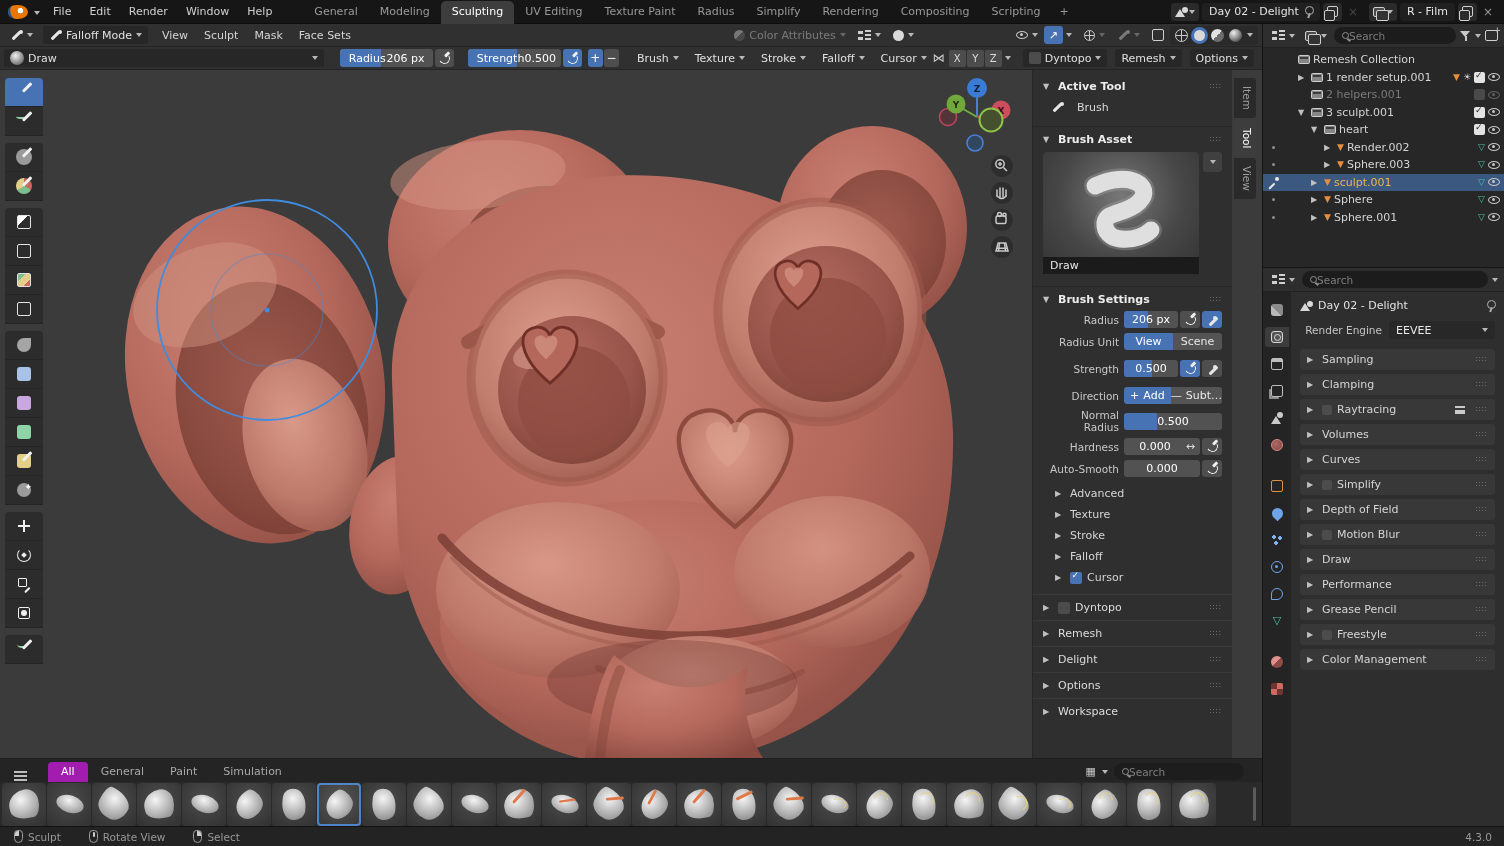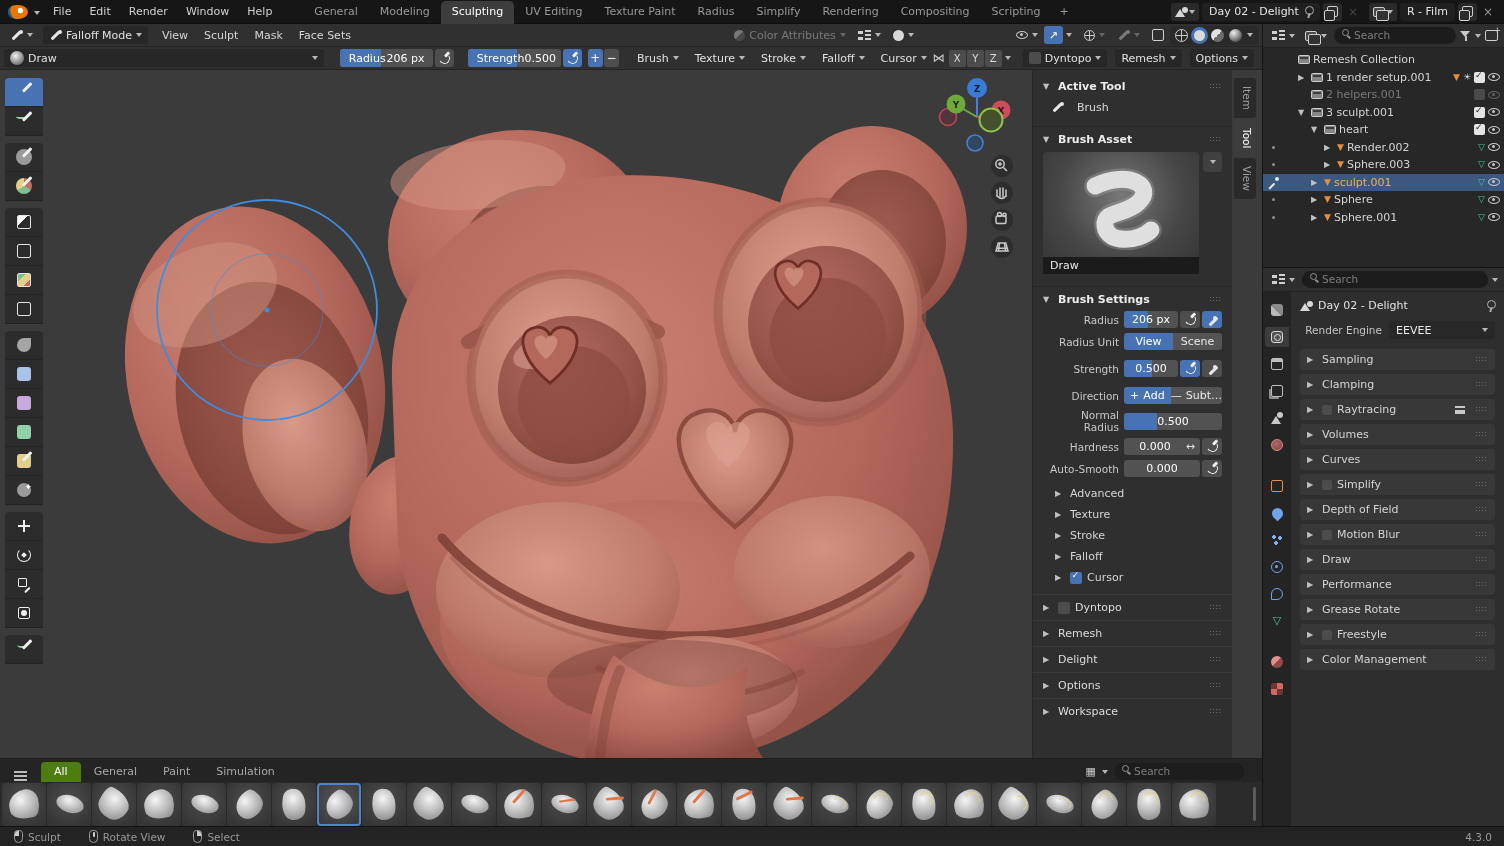--- a/index.html
+++ b/index.html
@@ -140,24 +140,24 @@
   .stab{writing-mode:vertical-rl;padding:8px 3px;background:#2a2a2a;color:#9f9f9f;border-radius:0 3px 3px 0;font-size:10.5px;}
   .stab.active{background:#3d3d3d;color:#fff;}
 
   
 
   
   #shelf{position:absolute;left:0;top:758px;width:1262px;height:68px;background:#2a2a2a;border-top:1px solid #1e1e1e;}
   #shelf-tabs{height:23px;display:flex;align-items:flex-end;background:#242424;}
   .burger{width:13px;height:2px;background:#bdbdbd;box-shadow:0 4px 0 #bdbdbd,0 8px 0 #bdbdbd;margin:0 14px 9px 14px;}
   .sh-tab{padding:3px 13px 4px;color:#a8a8a8;border-radius:4px 4px 0 0;}
-  .sh-tab.active{background:#4d7c0f;color:#fff;}
+  .sh-tab.active{background:#a21caf;color:#fff;margin-left:7px;}
   .sh-right{margin-left:auto;display:flex;align-items:center;gap:6px;margin-right:18px;margin-bottom:2px;}
   .gridicon{color:#c5c5c5;font-size:11px;}
-  .search{display:flex;align-items:flex-start;gap:5px;background:#1d1d1d;border-radius:10px;padding:2px 8px;height:17px;width:130px;}
+  .search{display:flex;align-items:center;background:#1d1d1d;border-radius:10px;padding:2px 8px;height:17px;width:130px;}
   .search input{background:none;border:none;outline:none;color:#cfcfcf;width:100%;font-size:10.5px;}
   .search input::placeholder{color:#7d7d7d;}
   .mag{width:7px;height:7px;border:1.4px solid #8f8f8f;border-radius:50%;position:relative;flex:0 0 auto;}
   .mag::after{content:"";position:absolute;right:-3px;bottom:-2px;width:4px;height:1.5px;background:#8f8f8f;transform:rotate(40deg);}
   #thumbs{display:flex;gap:1px;padding:1px 2px;height:45px;}
   .thumb{width:44px;height:43px;border-radius:4px;background:radial-gradient(circle at 50% 40%,#4d4d4d,#353535 85%);position:relative;flex:0 0 auto;}
   .thumb.sel{outline:2px solid #4f84c8;outline-offset:-2px;background:radial-gradient(circle at 50% 40%,#585858,#3a3a3a 85%);}
   .blob{position:absolute;inset:7px;border-radius:48% 52% 55% 45%;background:radial-gradient(circle at 42% 32%,#f5f5f5,#b5b5b5 55%,#7e7e7e);}
   .blob.s1{border-radius:60% 40% 30% 70%/55% 45% 60% 40%;transform:rotate(-14deg);}
   .blob.s2{border-radius:50%;inset:9px 7px 10px 9px;transform:rotate(18deg) scaleY(.72);}
@@ -1199,21 +1199,21 @@
               <span class="grip">∷∷</span>
             </div>
             <div class="sec">
               <span class="tri">▶</span>
               <span>Performance</span>
               <span class="ol-sp"></span>
               <span class="grip">∷∷</span>
             </div>
             <div class="sec">
               <span class="tri">▶</span>
-              <span>Grease Rotate</span>
+              <span>Grease Pencil</span>
               <span class="ol-sp"></span>
               <span class="grip">∷∷</span>
             </div>
             <div class="sec">
               <span class="tri">▶</span>
               <span class="cb-sm"></span>
               <span>Freestyle</span>
               <span class="ol-sp"></span>
               <span class="grip">∷∷</span>
             </div>

